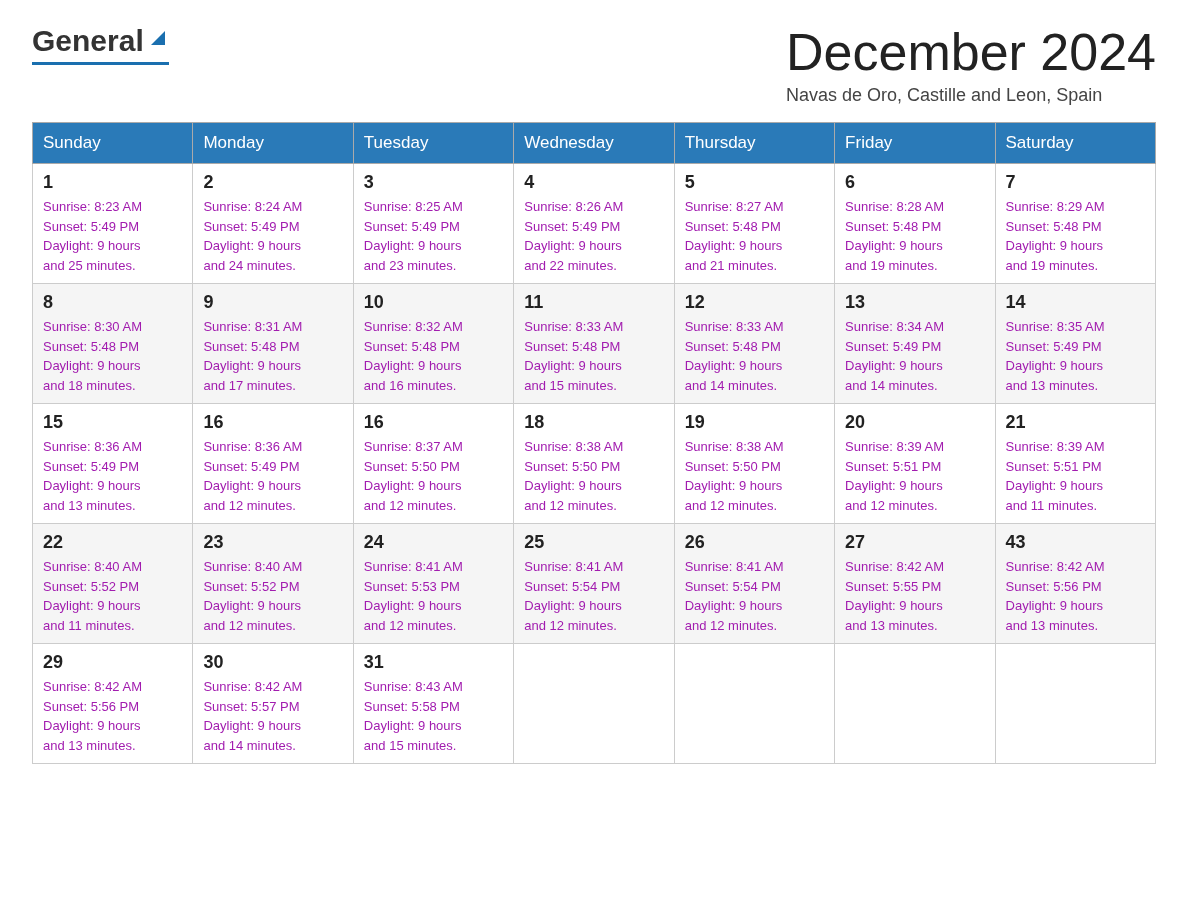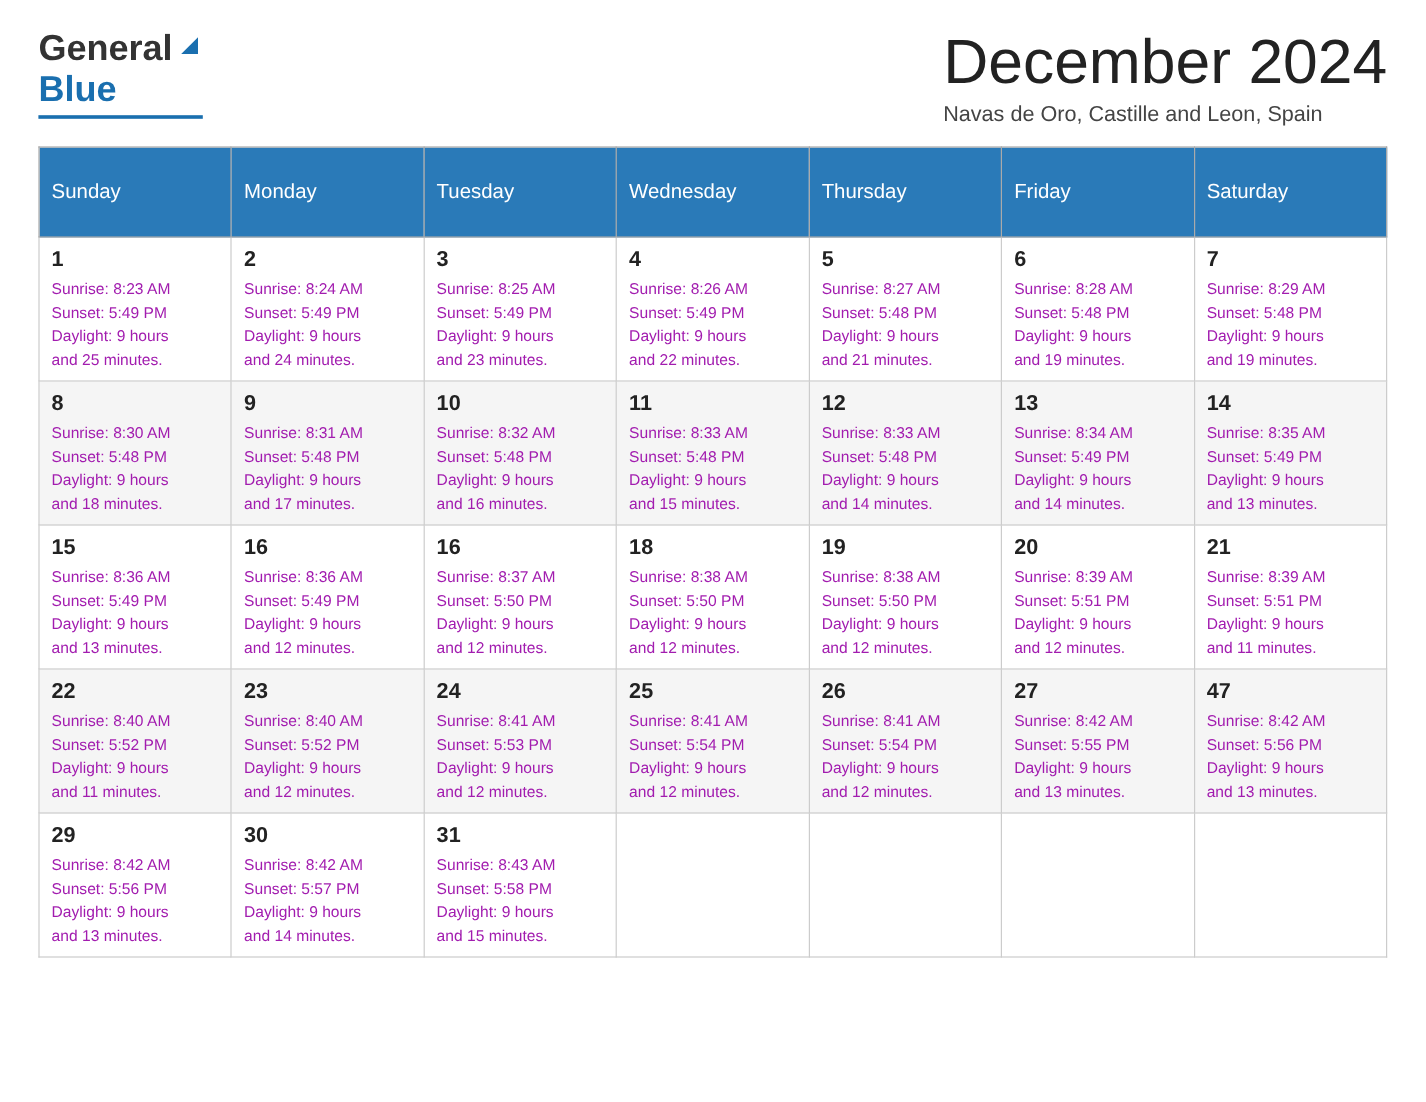--- a/index.html
+++ b/index.html
@@ -44,21 +44,21 @@
     .calendar-table {
       width: 100%;
       border-collapse: collapse;
       margin-top: 16px;
     }
     .calendar-table th {
       background-color: #2a7ab8;
       color: #ffffff;
       font-size: 17px;
       font-weight: normal;
-      padding: 27px 10px;
+      padding: 10px 10px;
       text-align: left;
       border: 1px solid #aaaaaa;
     }
     .calendar-table td {
       vertical-align: top;
       border: 1px solid #cccccc;
       padding: 8px 10px;
       width: calc(100% / 7);
       min-height: 100px;
       background: #ffffff;
@@ -77,20 +77,21 @@
       color: #a21caf;
       line-height: 1.5;
     }
     .empty-cell {
       background: #ffffff !important;
     }
     .logo-wrapper {
       display: flex;
       flex-direction: row;
       align-items: flex-end;
+      text-align: center;
     }
     .logo-text-block {
       display: flex;
       flex-direction: column;
     }
     .logo-row1 {
       display: flex;
       align-items: center;
     }
   </style>
@@ -101,23 +102,20 @@
   <div class="logo">
     <div class="logo-wrapper">
       <div class="logo-text-block">
         <div class="logo-row1">
           <span style="font-size:30px;font-weight:bold;color:#333333;">General</span>
           <span style="display:inline-block;margin-left:3px;margin-bottom:2px;">
             <svg width="22" height="22" viewBox="0 0 22 22">
               <polygon points="4,18 18,18 18,4" fill="#1a6faf"></polygon>
             </svg>
           </span>
-        </div>
-        <div>
-          <span style="font-size:30px;font-weight:bold;color:#1a6faf;">Blue</span>
         </div>
         <div class="logo-line"></div>
       </div>
     </div>
   </div>
   <div class="title-block">
     <div class="month-title">December 2024</div>
     <div class="location-title">Navas de Oro, Castille and Leon, Spain</div>
   </div>
 </div>
@@ -379,21 +377,21 @@
         <td>
         <div class="day-number">27</div>
         <div class="day-info">
           Sunrise: 8:42 AM<br>
           Sunset: 5:55 PM<br>
           Daylight: 9 hours<br>
           and 13 minutes.
         </div>
       </td>
         <td>
-        <div class="day-number">47</div>
+        <div class="day-number">43</div>
         <div class="day-info">
           Sunrise: 8:42 AM<br>
           Sunset: 5:56 PM<br>
           Daylight: 9 hours<br>
           and 13 minutes.
         </div>
       </td>
       </tr>
       <tr>
         <td>

